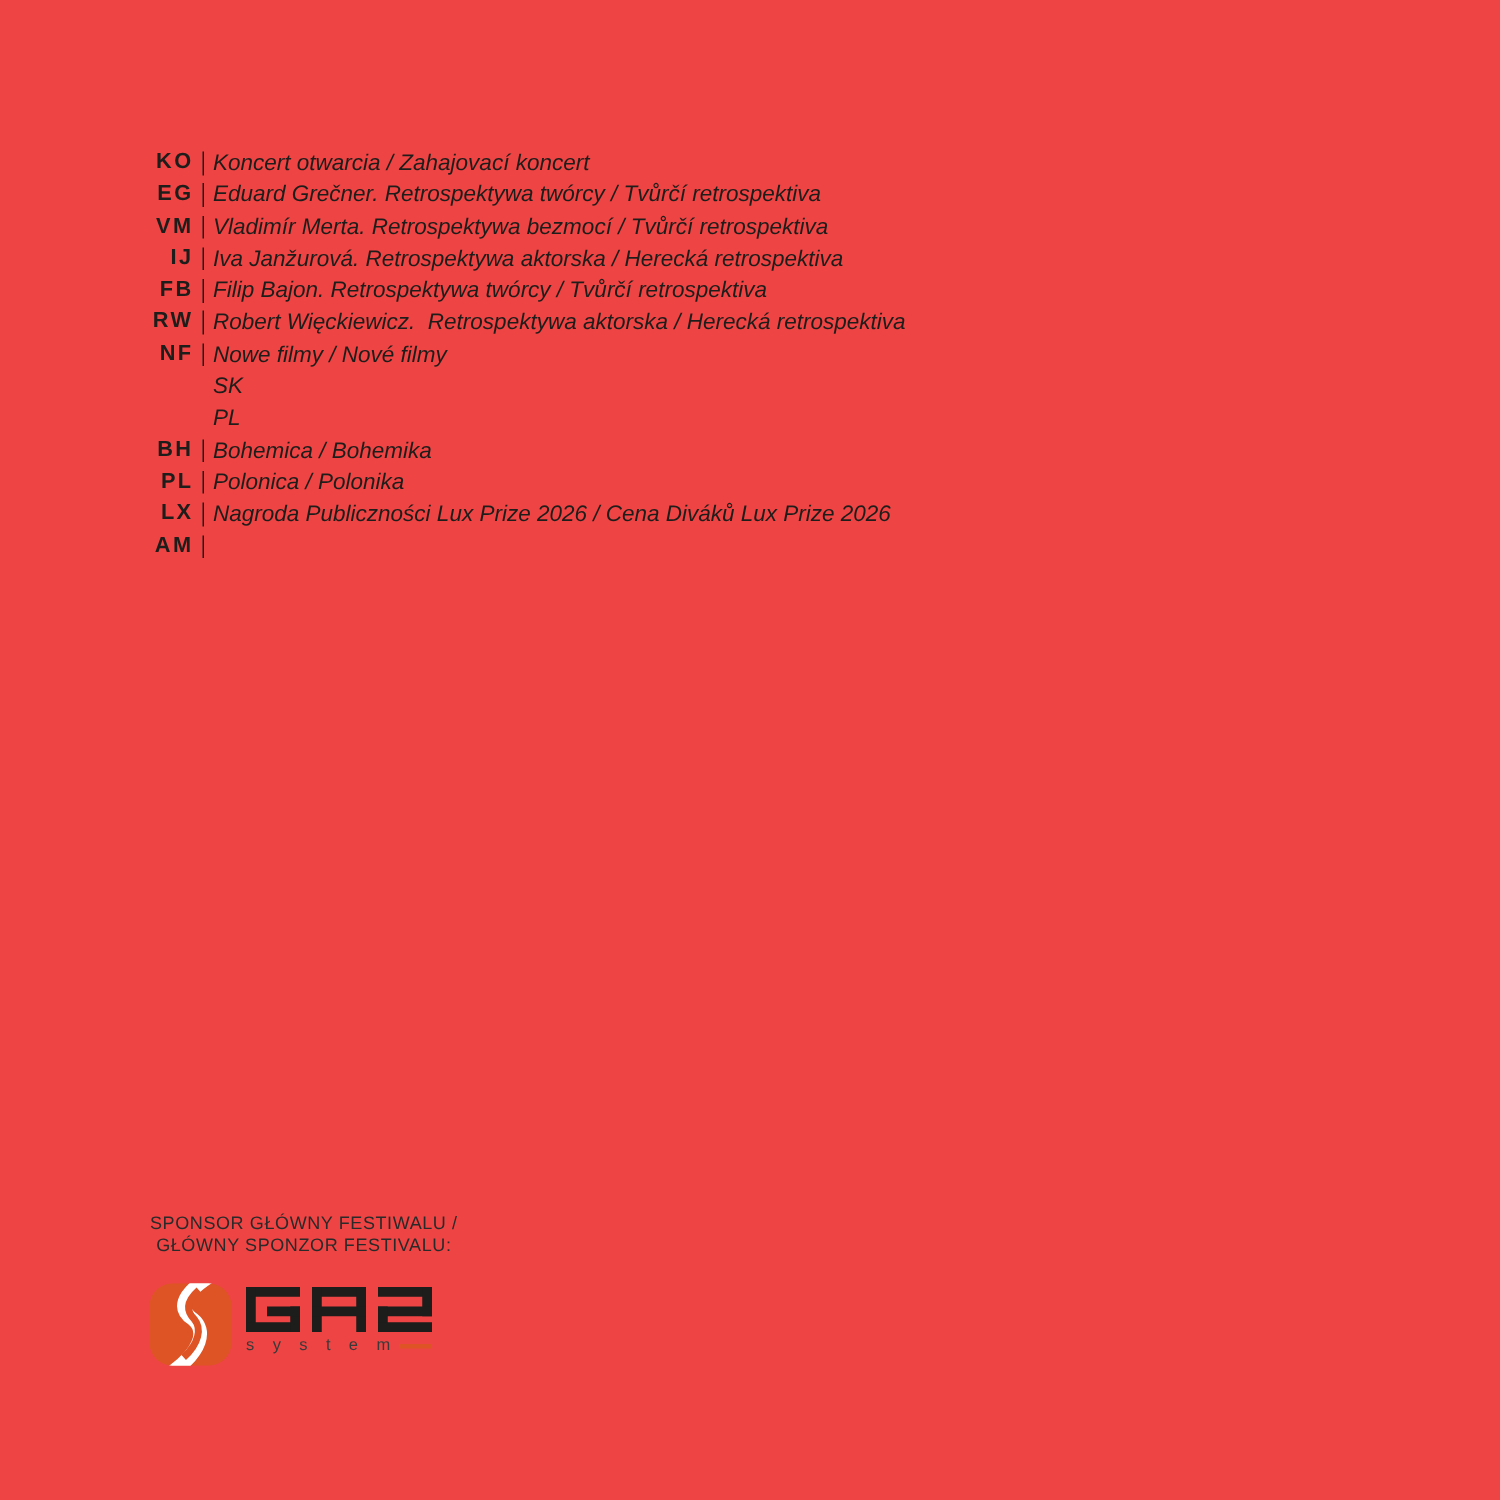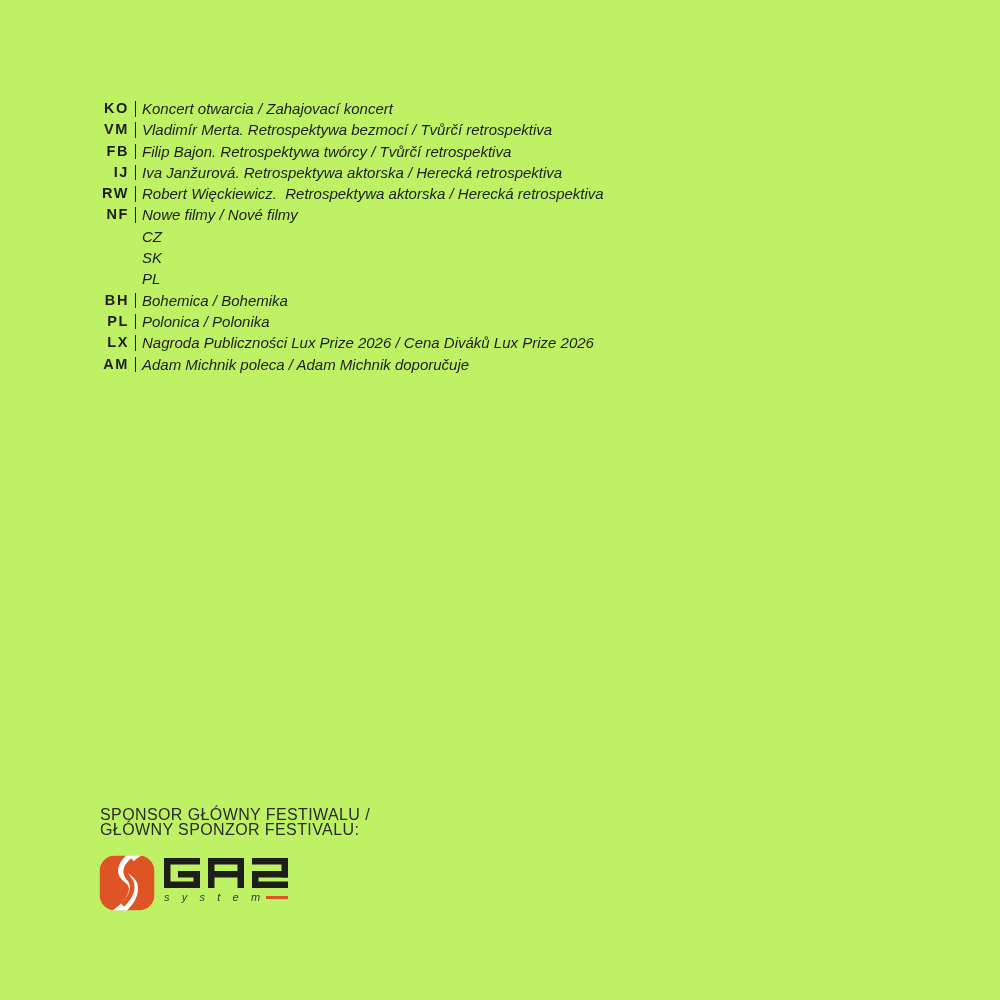--- a/index.html
+++ b/index.html
@@ -1,110 +1,110 @@
 <!DOCTYPE html>
 <html><head>
 <meta charset="utf-8">
 <style>
   html,body{margin:0;padding:0;}
   body{
     width:1000px;height:1000px;background:#ffffff;position:relative;overflow:hidden;
     font-family:"Liberation Sans","DejaVu Sans",sans-serif;color:#1d1d1b;
   }
-  .page{position:absolute;inset:0;background:#bef264;}
+  .page{position:absolute;inset:0;background:#ef4444;}
 
   
   .legend{position:absolute;left:88px;top:99px;font-size:15px;}
   .row{display:flex;align-items:flex-start;height:21.3px;}
   .code{
     width:41px;text-align:right;font-weight:700;font-size:14.5px;
     letter-spacing:1.6px;padding-top:1px;white-space:nowrap;
   }
   .sep{width:13px;display:flex;justify-content:center;flex:0 0 13px;}
   .sep .bar{width:1.3px;height:15.5px;background:#1d1d1b;margin-top:2px;}
   .desc{white-space:pre-wrap;padding-top:1px;font-style:italic;}
 
   
   .sponsor{
     position:absolute;left:100px;top:808px;
-    font-size:16px;line-height:14.5px;letter-spacing:0.4px;color:#2a2a2a;
+    font-size:12px;line-height:14.5px;letter-spacing:0.4px;color:#2a2a2a;text-align:center;
   }
 
   
   .logo{position:absolute;left:99px;top:855px;display:flex;gap:9px;align-items:flex-start;}
   .logo-mark{width:56px;height:56px;flex:0 0 56px;}
   .logo-right{display:flex;flex-direction:column;width:124px;padding-top:3px;}
   .system-row{display:flex;align-items:center;margin-top:3px;}
   .system-text{
-    font-size:11px;line-height:12px;letter-spacing:4.6px;color:#3a3a3a;white-space:nowrap;font-style:italic;
+    font-size:11px;line-height:12px;letter-spacing:4.6px;color:#3a3a3a;white-space:nowrap;
   }
   .system-line{flex:1;height:3px;background:#de5425;margin-left:1px;margin-top:1px;}
 </style>
 </head>
 <body>
 
 <div class="page">
 
   <div class="legend" id="legend-list">
     <div class="row">
       <span class="code">KO</span>
       <span class="sep">
           <span class="bar"></span>
         </span>
       <span class="desc">Koncert otwarcia / Zahajovací koncert</span>
     </div>
 
+    <div class="row">
+      <span class="code">EG</span>
+      <span class="sep">
+          <span class="bar"></span>
+        </span>
+      <span class="desc">Eduard Grečner. Retrospektywa twórcy / Tvůrčí retrospektiva</span>
+    </div>
 
     <div class="row">
       <span class="code">VM</span>
       <span class="sep">
           <span class="bar"></span>
         </span>
       <span class="desc">Vladimír Merta. Retrospektywa bezmocí / Tvůrčí retrospektiva</span>
     </div>
 
     <div class="row">
+      <span class="code">IJ</span>
+      <span class="sep">
+          <span class="bar"></span>
+        </span>
+      <span class="desc">Iva Janžurová. Retrospektywa aktorska / Herecká retrospektiva</span>
+    </div>
+
+    <div class="row">
       <span class="code">FB</span>
       <span class="sep">
           <span class="bar"></span>
         </span>
       <span class="desc">Filip Bajon. Retrospektywa twórcy / Tvůrčí retrospektiva</span>
-    </div>
-
-    <div class="row">
-      <span class="code">IJ</span>
-      <span class="sep">
-          <span class="bar"></span>
-        </span>
-      <span class="desc">Iva Janžurová. Retrospektywa aktorska / Herecká retrospektiva</span>
     </div>
 
     <div class="row">
       <span class="code">RW</span>
       <span class="sep">
           <span class="bar"></span>
         </span>
       <span class="desc">Robert Więckiewicz.  Retrospektywa aktorska / Herecká retrospektiva</span>
     </div>
 
     <div class="row">
       <span class="code">NF</span>
       <span class="sep">
           <span class="bar"></span>
         </span>
       <span class="desc">Nowe filmy / Nové filmy</span>
     </div>
 
-    <div class="row">
-      <span class="code"></span>
-      <span class="sep" style="visibility: hidden;">
-          <span class="bar"></span>
-        </span>
-      <span class="desc">CZ</span>
-    </div>
 
     <div class="row">
       <span class="code"></span>
       <span class="sep" style="visibility: hidden;">
           <span class="bar"></span>
         </span>
       <span class="desc">SK</span>
     </div>
 
     <div class="row">
@@ -138,21 +138,20 @@
         </span>
       <span class="desc">Nagroda Publiczności Lux Prize 2026 / Cena Diváků Lux Prize 2026</span>
     </div>
 
 
     <div class="row">
       <span class="code">AM</span>
       <span class="sep">
           <span class="bar"></span>
         </span>
-      <span class="desc">Adam Michnik poleca / Adam Michnik doporučuje</span>
     </div>
 
   </div>
 
   <div class="sponsor">
     <div>SPONSOR GŁÓWNY FESTIWALU /</div>
     <div>GŁÓWNY SPONZOR FESTIVALU:</div>
   </div>
 
   <div class="logo">

